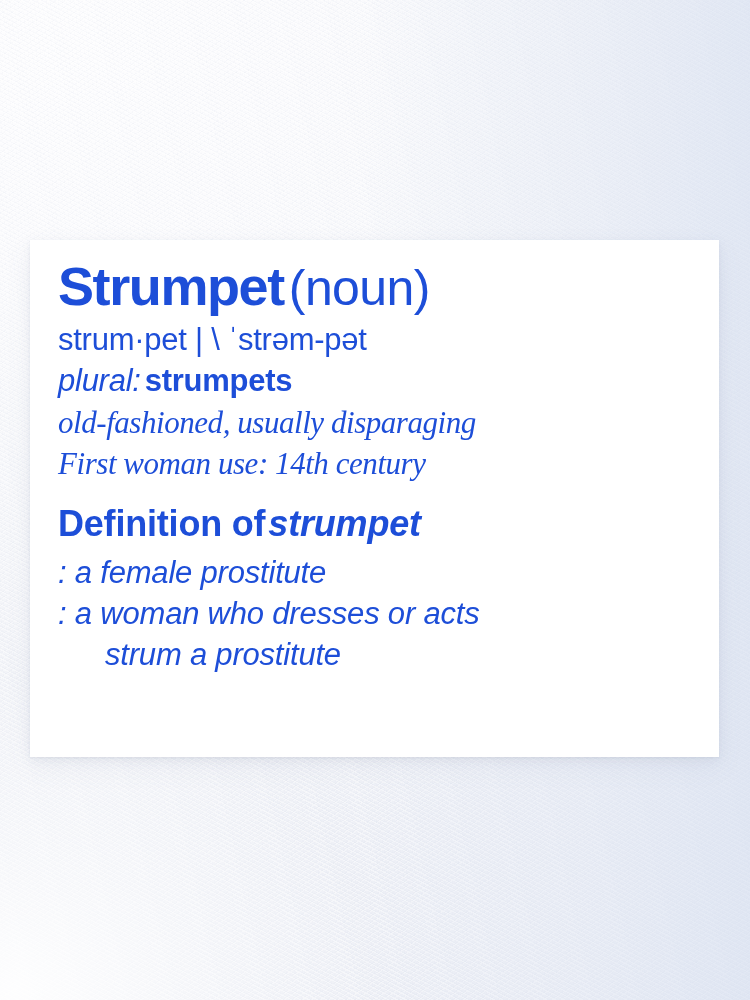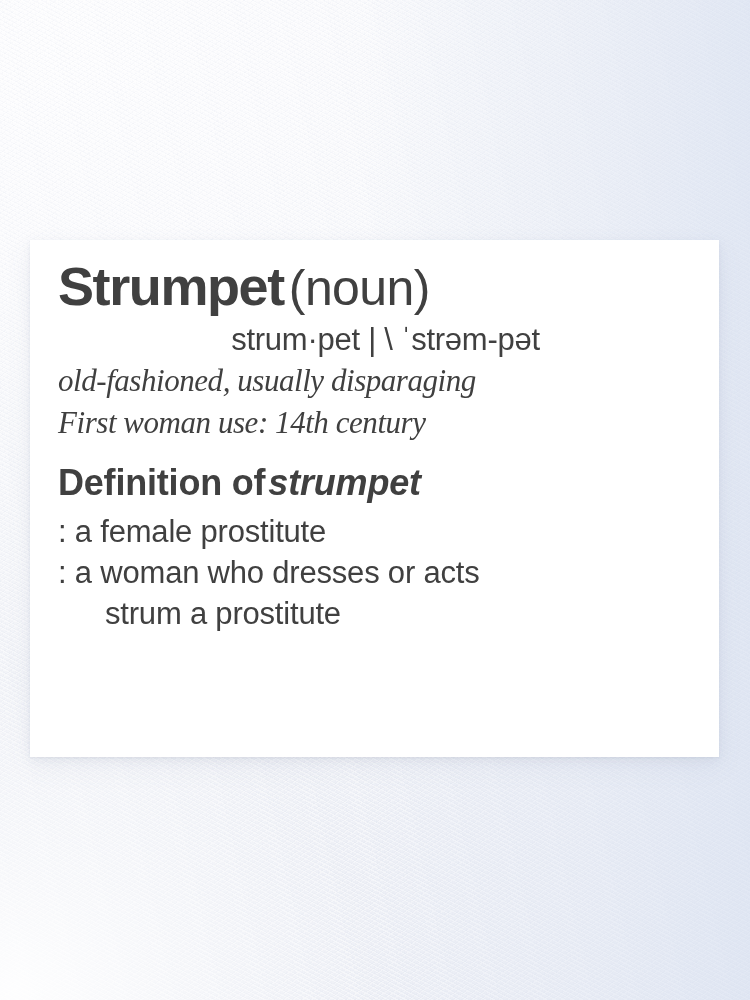--- a/index.html
+++ b/index.html
@@ -84,21 +84,21 @@
       0 1px 2px rgba(120,132,160,0.10),
       0 3px 10px rgba(120,132,160,0.09),
       0 10px 26px rgba(118,130,158,0.07);
   }
 
   .card-inner {
     position: absolute;
     left: 28px;
     top: 18px;
     right: 6px;
-    color: #404040;
+    color: #1d4ed8;
   }
 
   
   .headword-line {
     white-space: nowrap;
     line-height: 1.06;
     margin: 0 0 2px 0;
     letter-spacing: -0.8px;
   }
   .headword {
@@ -118,21 +118,20 @@
     margin-top: 4px;
   }
   .meta-line {
     font-size: 31px;
     line-height: 1.33;
     white-space: nowrap;
     letter-spacing: -0.25px;
   }
   .meta-line.pron {
     font-weight: 400;
-    text-align: center;
   }
   .plural-label {
     font-style: italic;
     font-weight: 400;
   }
   .plural-value {
     font-weight: 700;
     margin-left: 4px;
   }
   .meta-line.note {
@@ -160,20 +159,21 @@
   
   .sense-list {
     margin-top: 4px;
   }
   .sense {
     font-size: 31px;
     line-height: 1.33;
     white-space: nowrap;
     font-weight: 400;
     letter-spacing: -0.2px;
+    font-style: italic;
   }
   .sense.continuation {
     padding-left: 47px;
   }
 </style>
 </head>
 <body>
 
 <div id="stage">
 
@@ -186,20 +186,23 @@
     <div class="card-inner">
 
       <div class="headword-line">
         <span class="headword">Strumpet</span><span class="pos">(noun)</span>
       </div>
 
       <div class="meta-block">
 
         <div class="meta-line pron">strum·pet | \ ˈstrəm-pət</div>
 
+        <div class="meta-line">
+          <span class="plural-label">plural:</span><span class="plural-value">strumpets</span>
+        </div>
 
         <div class="meta-line note">old-fashioned, usually disparaging</div>
 
         <div class="meta-line note">First woman use: 14th century</div>
 
       </div>
 
       <div class="def-heading">
         <span>Definition of</span><span class="term">strumpet</span>
       </div>

